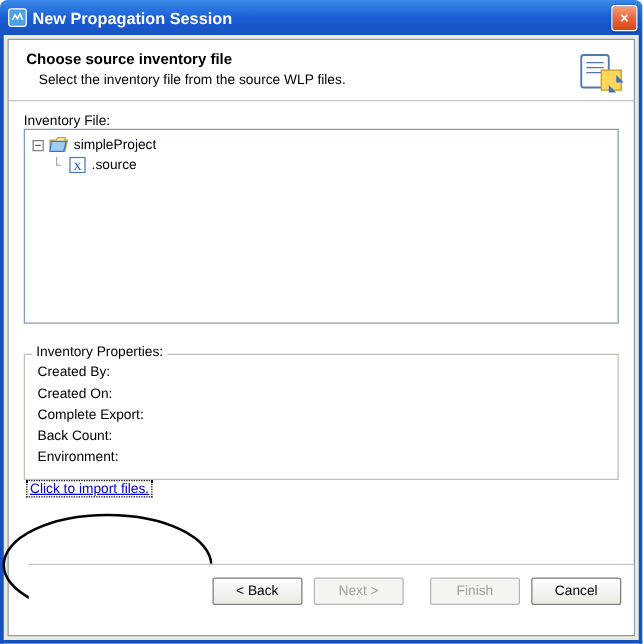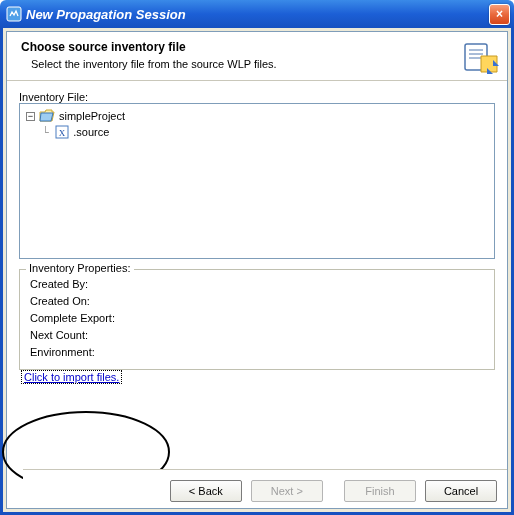--- a/index.html
+++ b/index.html
@@ -26,21 +26,21 @@
     font-size: 13px;
   }
   .titlebar .app-icon {
     width: 16px; height: 16px;
     margin-right: 4px;
     display: inline-flex;
     align-items: center;
     justify-content: center;
   }
   .titlebar .app-icon svg { display:block; }
-  .titlebar .title-text { flex: 1; font-style: italic; }
+  .titlebar .title-text { flex: 1; }
   .close-btn {
     width: 21px; height: 21px;
     background: linear-gradient(to bottom, #f89e7a, #e9683c 50%, #d6461a);
     border: 1px solid #fff;
     border-radius: 3px;
     color: #fff;
     display: flex;
     align-items: center;
     justify-content: center;
     font-weight: bold;
@@ -119,21 +119,21 @@
   .tree-icon { margin-right: 4px; display:inline-flex; }
   .tree-label { font-size: 11px; }
   .tree-line {
     color:#a0a0a0;
     font-family: monospace;
     font-size: 11px;
   }
   
   .group {
     border: 1px solid #c0c0b0;
-    margin-top: 10px;
+    margin-top: 24px;
     padding: 6px 10px 8px 10px;
     position: relative;
   }
   .group-title {
     position: absolute;
     top: -8px; left: 6px;
     background: #fff;
     padding: 0 3px;
     font-size: 11px;
   }
@@ -159,21 +159,21 @@
     width: 175px;
     height: 88px;
     pointer-events: none;
   }
   .annotation svg { width:100%; height:100%; }
   
   .button-bar {
     position: absolute;
     bottom: 0; left: 16px; right: 0;
     border-top: 1px solid #c9c7ba;
-    padding: 10px 10px 6px 0;
+    padding: 10px 10px 24px 0;
     text-align: right;
     background: #fff;
   }
   .btn {
     display: inline-block;
     min-width: 72px;
     height: 22px;
     border: 1px solid #7b7b7b;
     background: linear-gradient(to bottom, #fdfdfd, #ebebe4);
     font-family: Tahoma, Arial, sans-serif;
@@ -254,21 +254,21 @@
           </span>
           <span class="tree-label">.source</span>
         </div>
       </div>
 
       <div class="group">
         <span class="group-title">Inventory Properties:</span>
         <div class="prop-row">Created By:</div>
         <div class="prop-row">Created On:</div>
         <div class="prop-row">Complete Export:</div>
-        <div class="prop-row">Next Count:</div>
+        <div class="prop-row">Back Count:</div>
         <div class="prop-row">Environment:</div>
       </div>
 
       <a href="#" class="import-link">Click to import files.</a>
     </div>
 
     <div class="annotation">
       <svg viewBox="0 0 175 88">
           <ellipse cx="87" cy="44" rx="83" ry="40" fill="none" stroke="#000" stroke-width="2"></ellipse>
         </svg>

